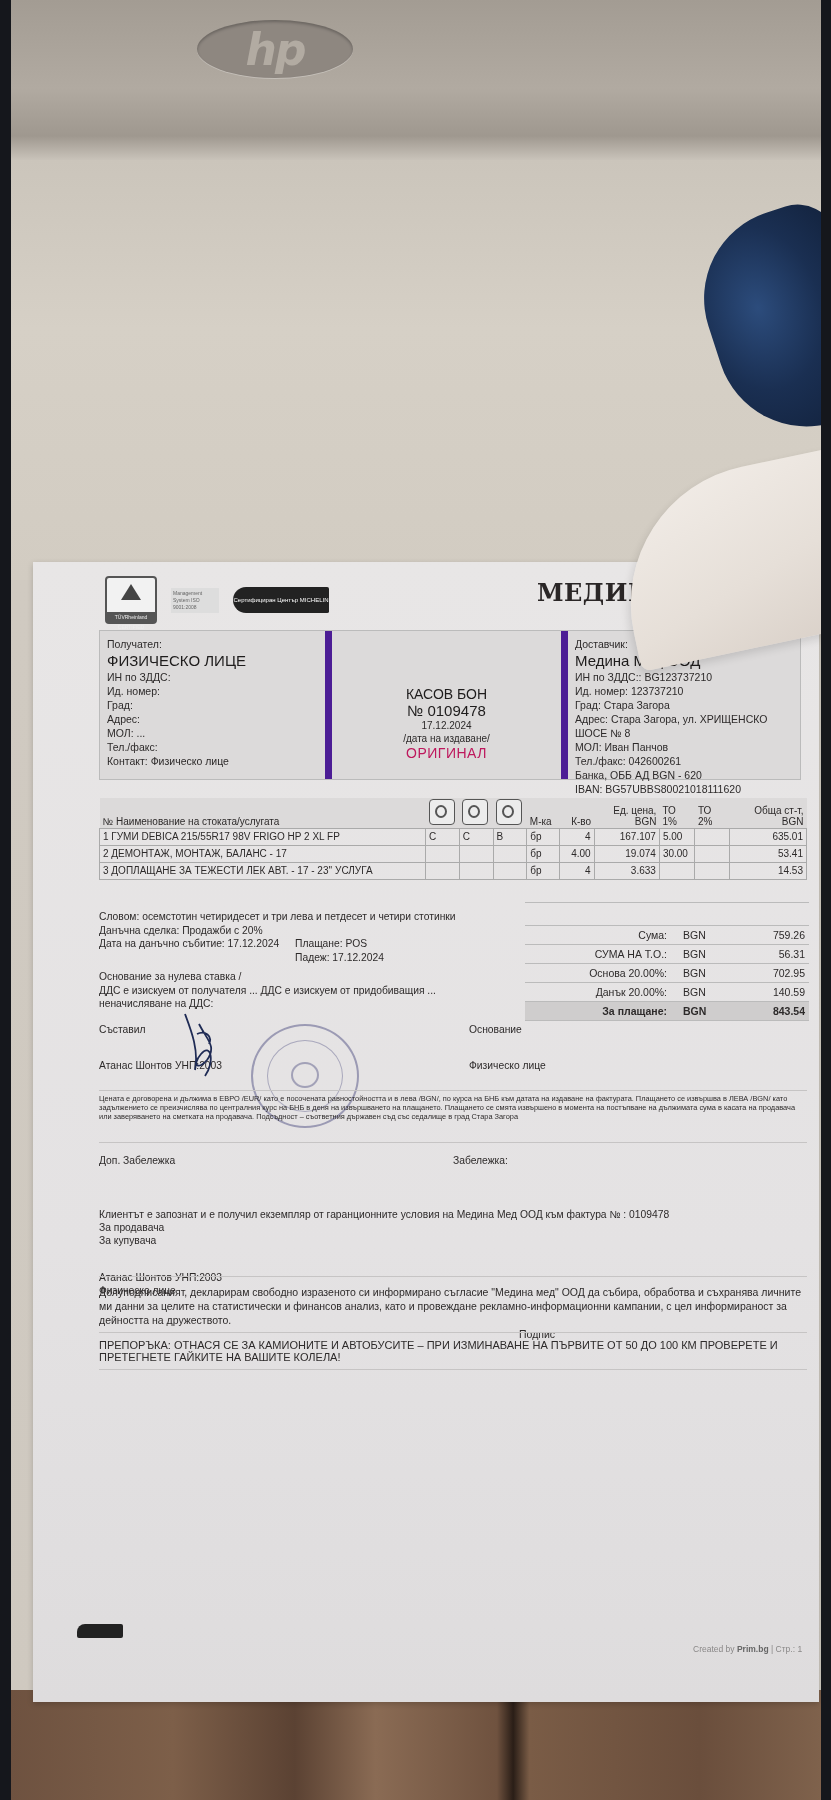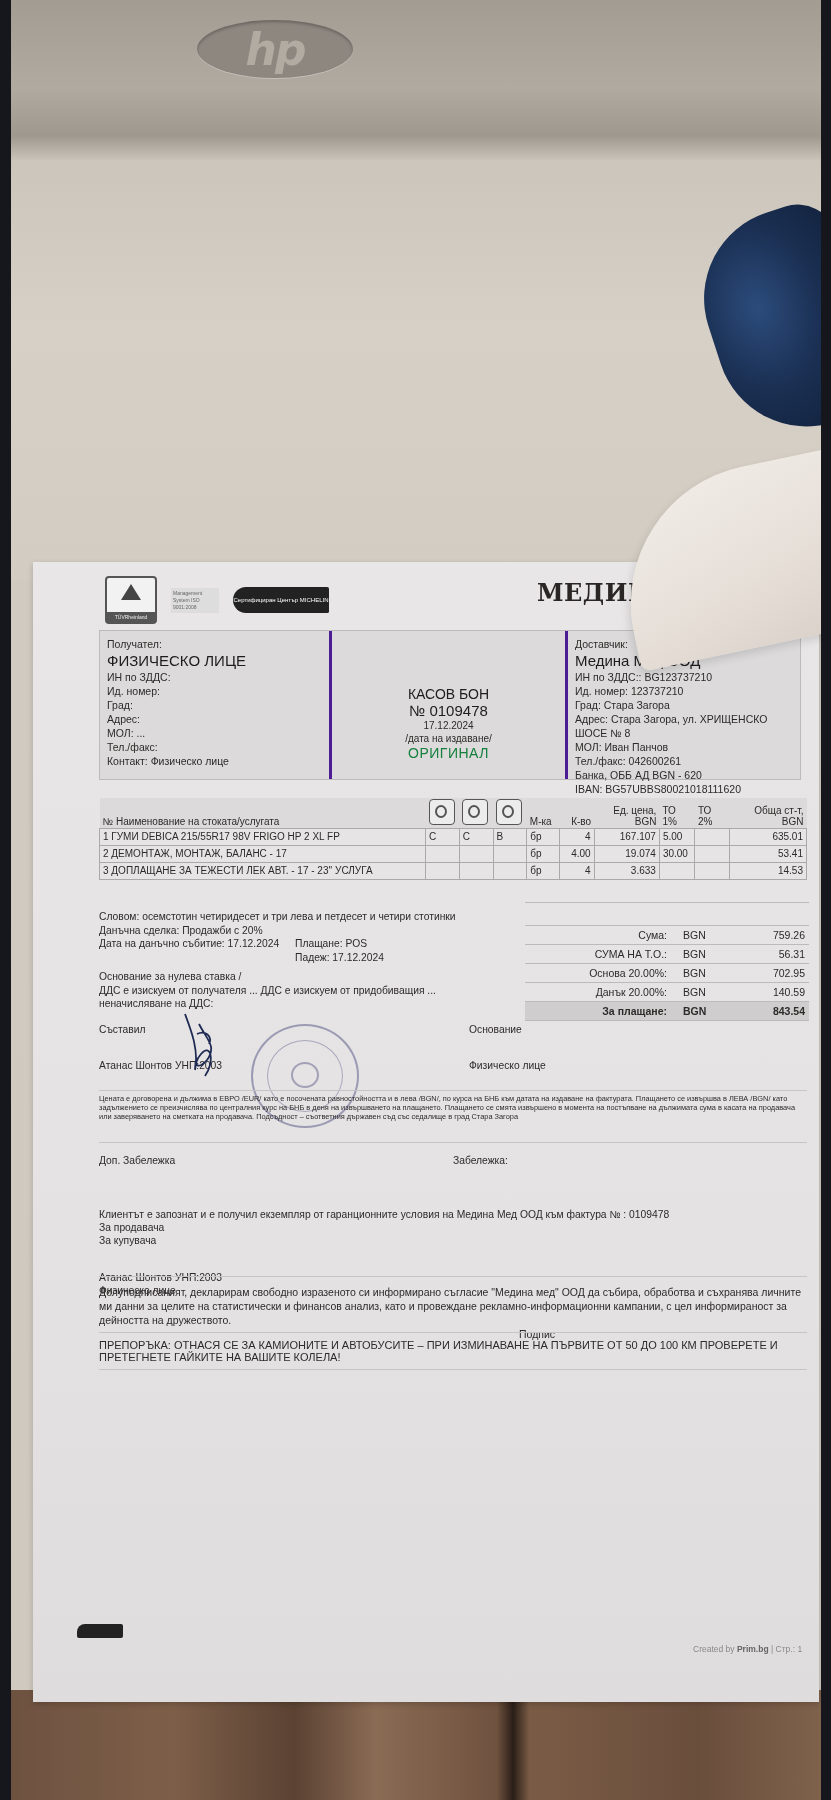--- a/index.html
+++ b/index.html
@@ -34,30 +34,30 @@
   .logos { position:absolute; left:72px; top:14px; height:48px; display:flex; gap:14px; align-items:center; }
   .tuv { width:48px; height:44px; border:2px solid #555; border-radius:4px; background:#f2f2f2; position:relative; }
   .tuv .tri { position:absolute; left:14px; top:6px; width:0; height:0; border-left:10px solid transparent; border-right:10px solid transparent; border-bottom:16px solid #444; }
   .tuv .bar { position:absolute; left:0; bottom:0; width:100%; height:10px; background:#555; color:#eee; font-size:5px; text-align:center; line-height:10px; }
   .tuv-text { font-size:5px; line-height:7px; color:#666; width:44px; background:#ddd; padding:2px; }
   .michelin { width:96px; height:26px; background:#222; color:#fff; font-size:6px; line-height:26px; text-align:center; border-radius:14px 2px 2px 14px; }
 
   .brand { position:absolute; left:504px; top:16px; font-family:"DejaVu Serif", serif; font-weight:bold; font-size:24px; color:#2a2626; letter-spacing:0.5px; }
 
   .hdr { position:absolute; left:66px; top:68px; width:700px; height:148px; display:flex; border:1px solid #bbb; background:#dcdada; }
-  .hdr .col { border-right:3px solid #4c1d95; padding:6px 7px; box-sizing:border-box; }
+  .hdr .col { border-right:7px solid #4c1d95; padding:6px 7px; box-sizing:border-box; }
   .hdr .col:last-child { border-right:none; }
   .hdr .c1 { width:232px; font-size:10.5px; line-height:14px; }
   .hdr .c2 { width:236px; display:flex; flex-direction:column; align-items:center; justify-content:flex-end; padding-bottom:18px; }
   .hdr .c3 { width:232px; font-size:10.5px; line-height:14px; }
   .big { font-size:15px; line-height:19px; color:#1e1c1c; }
   .doc-type { font-size:14px; line-height:16px; color:#1e1c1c; }
   .doc-no { font-size:15px; line-height:17px; color:#1e1c1c; }
   .small { font-size:10px; line-height:13px; }
-  .orig { font-size:14px; color:#15803d; letter-spacing:0.5px; }
+  .orig { font-size:14px; color:#be185d; letter-spacing:0.5px; }
 
   .items { position:absolute; left:66px; top:236px; width:708px; border-collapse:collapse; font-size:10px; color:#2d2a2a; }
   .items th { font-weight:normal; vertical-align:bottom; padding:1px 3px; background:#dcdada; text-align:right; line-height:11px; }
   .items th.l { text-align:left; }
   .items td { border:1px solid #aaa; padding:1px 3px; height:14px; line-height:14px; white-space:nowrap; }
   .items td.r { text-align:right; }
   .tyre-ico { display:inline-block; width:26px; height:26px; border:1.5px solid #555; border-radius:4px; box-sizing:border-box; position:relative; background:#ececec; }
   .tyre-ico::before { content:""; position:absolute; left:5px; top:5px; width:12px; height:13px; border:2px solid #555; border-radius:50%; box-sizing:border-box; }
 
   .words { position:absolute; left:66px; top:348px; width:444px; font-size:10.3px; line-height:13.5px; }

